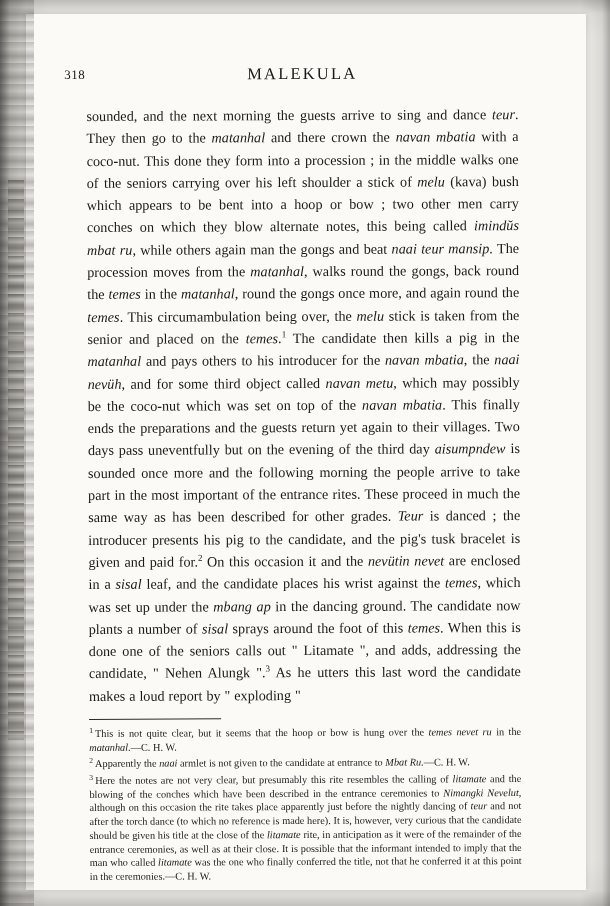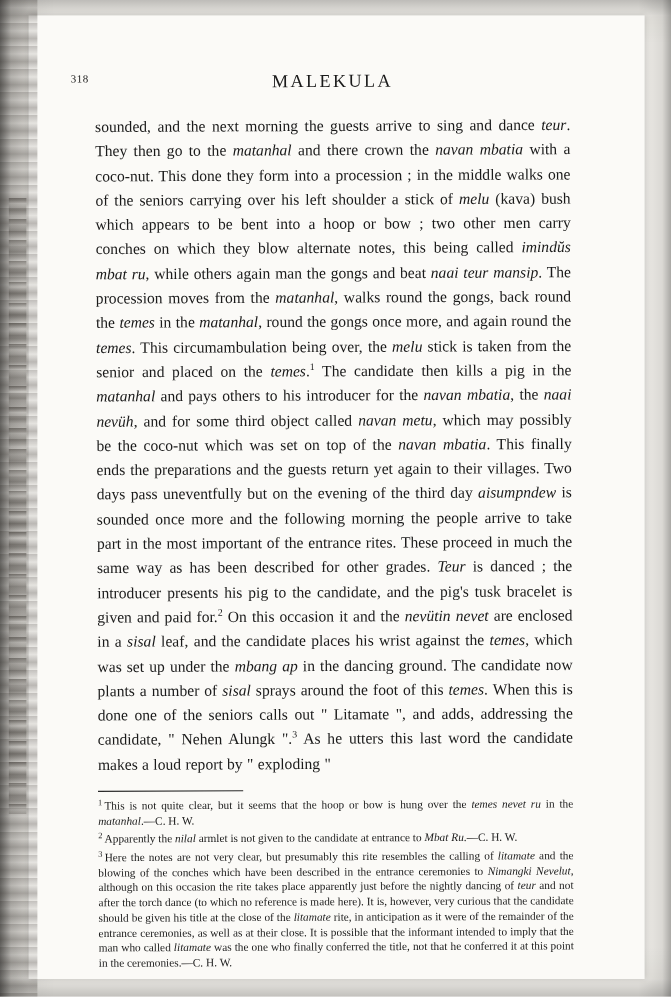--- a/index.html
+++ b/index.html
@@ -69,21 +69,21 @@
 
   .header-row {
     position: relative;
     height: 34px;
     margin-bottom: 10px;
   }
   .folio {
     position: absolute;
     left: -22px;
     top: 6px;
-    font-size: 10px;
+    font-size: 13px;
     letter-spacing: 0.5px;
   }
   .running-head {
     text-align: center;
     font-size: 16.5px;
     letter-spacing: 2.2px;
     padding-top: 4px;
   }
 
   .body-text {
@@ -151,20 +151,20 @@
     <p>sounded, and the next morning the guests arrive to sing and dance <i>teur</i>.  They then go to the <i>matanhal</i> and there crown the <i>navan mbatia</i> with a coco-nut.  This done they form into a procession ; in the middle walks one of the seniors carrying over his left shoulder a stick of <i>melu</i> (kava) bush which appears to be bent into a hoop or bow ; two other men carry conches on which they blow alternate notes, this being called <i>imindŭs mbat ru</i>, while others again man the gongs and beat <i>naai teur mansip</i>.  The procession moves from the <i>matanhal</i>, walks round the gongs, back round the <i>temes</i> in the <i>matanhal</i>, round the gongs once more, and again round the <i>temes</i>.  This circumambulation being over, the <i>melu</i> stick is taken from the senior and placed on the <i>temes</i>.<sup>1</sup>  The candidate then kills a pig in the <i>matanhal</i> and pays others to his introducer for the <i>navan mbatia</i>, the <i>naai nevüh</i>, and for some third object called <i>navan metu</i>, which may possibly be the coco-nut which was set on top of the <i>navan mbatia</i>.  This finally ends the preparations and the guests return yet again to their villages.  Two days pass uneventfully but on the evening of the third day <i>aisumpndew</i> is sounded once more and the following morning the people arrive to take part in the most important of the entrance rites.  These proceed in much the same way as has been described for other grades.  <i>Teur</i> is danced ; the introducer presents his pig to the candidate, and the pig's tusk bracelet is given and paid for.<sup>2</sup>  On this occasion it and the <i>nevütin nevet</i> are enclosed in a <i>sisal</i> leaf, and the candidate places his wrist against the <i>temes</i>, which was set up under the <i>mbang ap</i> in the dancing ground.  The candidate now plants a number of <i>sisal</i> sprays around the foot of this <i>temes</i>.  When this is done one of the seniors calls out " Litamate ", and adds, addressing the candidate, " Nehen Alungk ".<sup>3</sup>  As he utters this last word the candidate makes a loud report by " exploding "</p>
   </div>
 
   <div class="rule"></div>
 
   <div class="footnotes">
     <p>
       <span class="fn-mark">1</span><span>This is not quite clear, but it seems that the hoop or bow is hung over the <i>temes nevet ru</i> in the <i>matanhal</i>.—C. H. W.</span>
     </p>
     <p>
-      <span class="fn-mark">2</span><span>Apparently the <i>nilal</i> armlet is not given to the candidate at entrance to <i>Mbat Ru</i>.—C. H. W.</span>
+      <span class="fn-mark">2</span><span>Apparently the <i>naai</i> armlet is not given to the candidate at entrance to <i>Mbat Ru</i>.—C. H. W.</span>
     </p>
     <p>
       <span class="fn-mark">3</span><span>Here the notes are not very clear, but presumably this rite resembles the calling of <i>litamate</i> and the blowing of the conches which have been described in the entrance ceremonies to <i>Nimangki Nevelut</i>, although on this occasion the rite takes place apparently just before the nightly dancing of <i>teur</i> and not after the torch dance (to which no reference is made here).  It is, however, very curious that the candidate should be given his title at the close of the <i>litamate</i> rite, in anticipation as it were of the remainder of the entrance ceremonies, as well as at their close.  It is possible that the informant intended to imply that the man who called <i>litamate</i> was the one who finally conferred the title, not that he conferred it at this point in the ceremonies.—C. H. W.</span>
     </p>
   </div>
 
 </div>
 
 </body></html>

